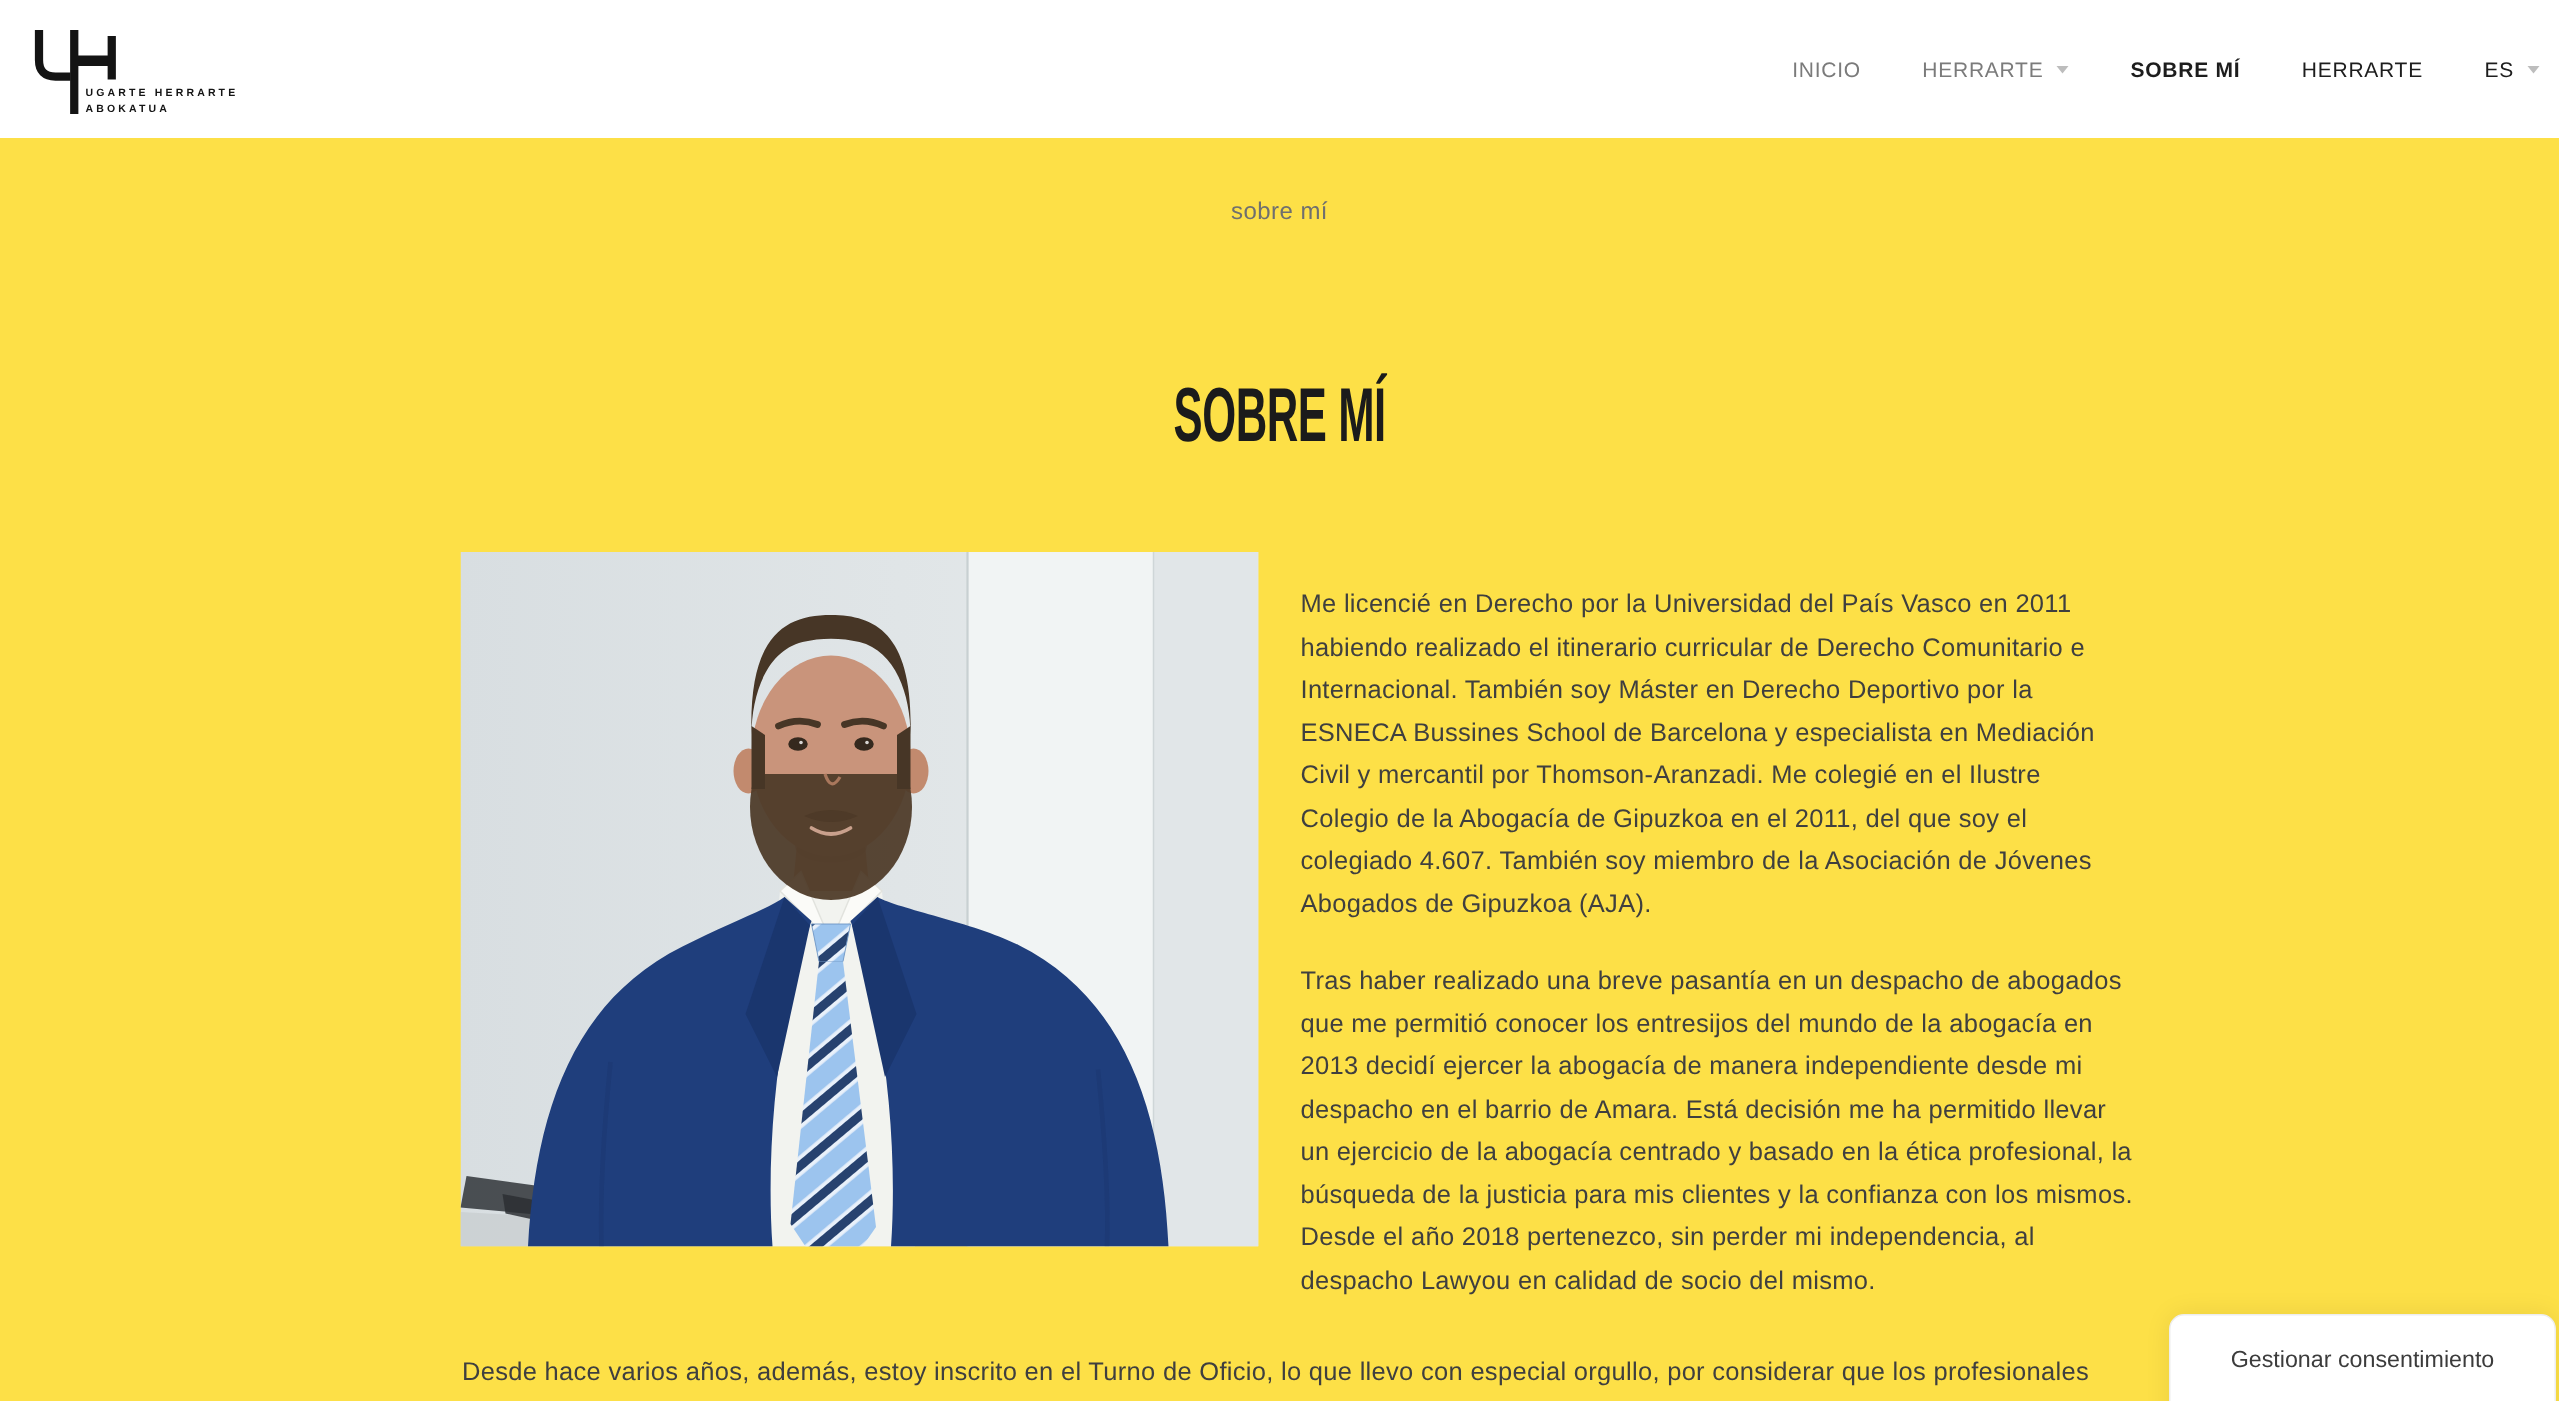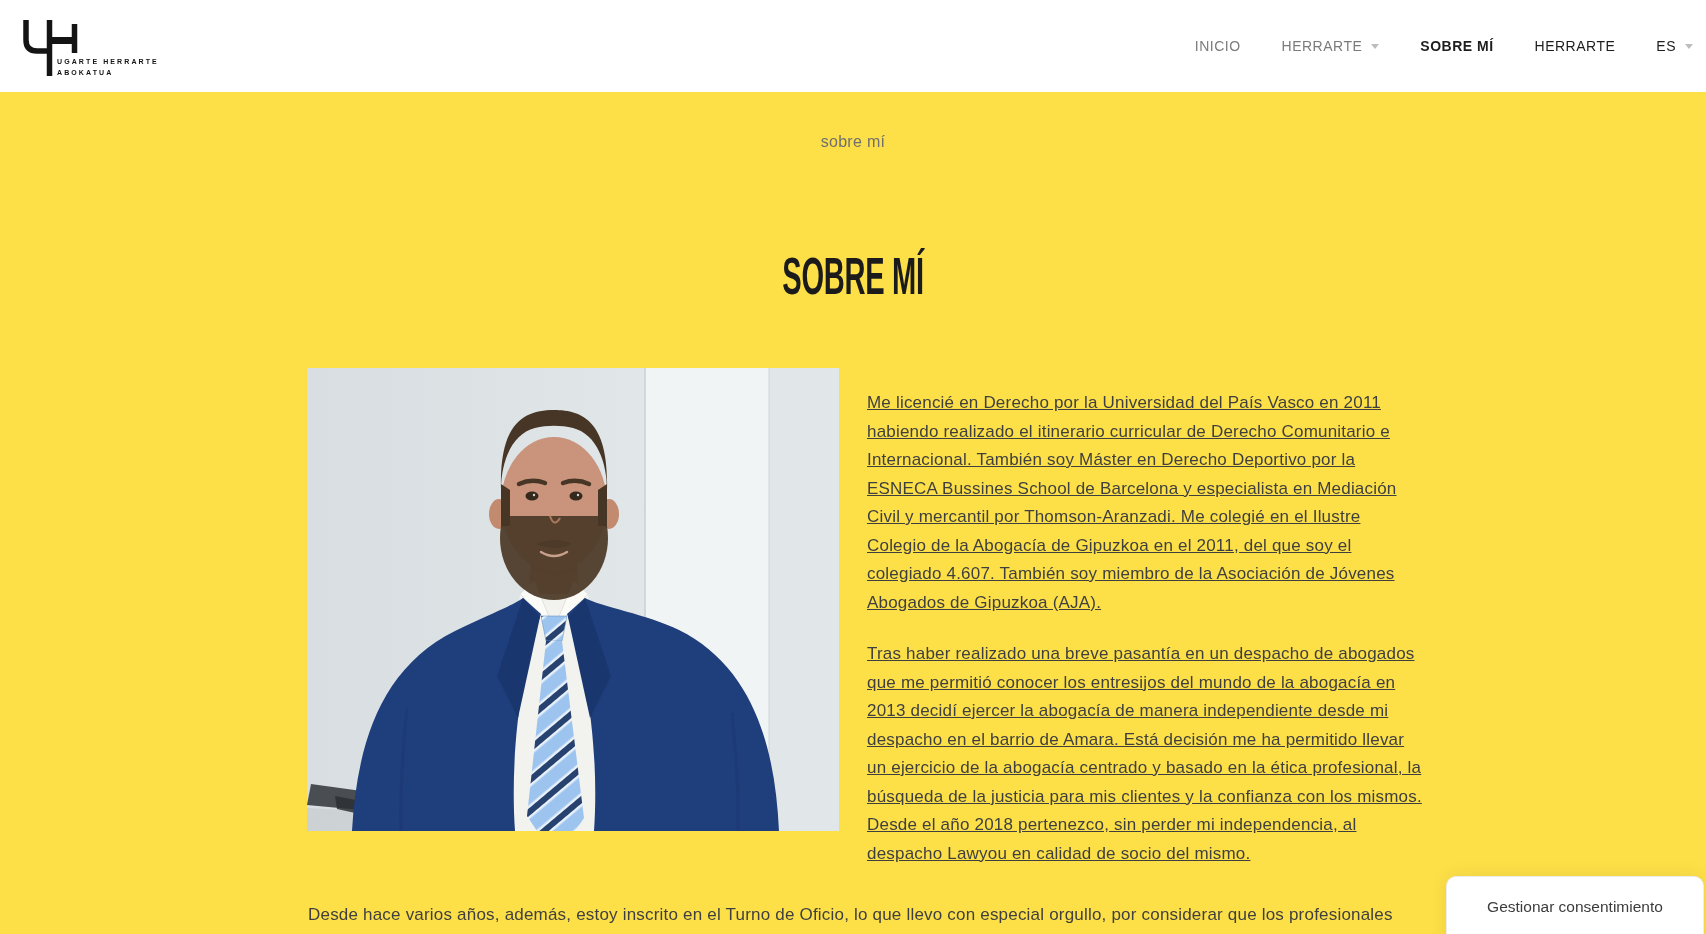--- a/index.html
+++ b/index.html
@@ -28,21 +28,21 @@
     font-size:16px;color:var(--breadcrumb);letter-spacing:.3px;}
   .page-title{position:absolute;top:216px;left:0;width:1706px;text-align:center;
     font-size:51px;line-height:54px;font-weight:700;color:var(--heading);}
   .page-title .condensed{display:inline-block;transform:scaleX(.57);transform-origin:center;
     letter-spacing:-.5px;white-space:nowrap;}
 
   
   .portrait{position:absolute;left:307px;top:368px;width:532px;height:463px;}
   .about-col{position:absolute;left:867px;top:389px;width:556px;
     font-size:17px;line-height:28.5px;color:var(--body-text);letter-spacing:.2px;}
-  .about-col p{margin:0 0 23px 0;text-decoration:underline;}
+  .about-col p{margin:0 0 23px 0;}
   .bottom-par{position:absolute;left:308px;top:884px;width:1096px;
     font-size:17px;line-height:28.5px;color:var(--body-text);letter-spacing:.2px;}
 
   
   .cookie-btn{position:absolute;left:1446px;top:876px;width:258px;height:80px;
     background:#fff;border:1px solid #ededed;border-radius:10px;
     box-shadow:0 0 18px rgba(0,0,0,.08);box-sizing:border-box;
     display:flex;justify-content:center;align-items:flex-start;padding-top:21px;
     font-size:15.5px;color:#3c3c3c;cursor:pointer;}
 </style>

